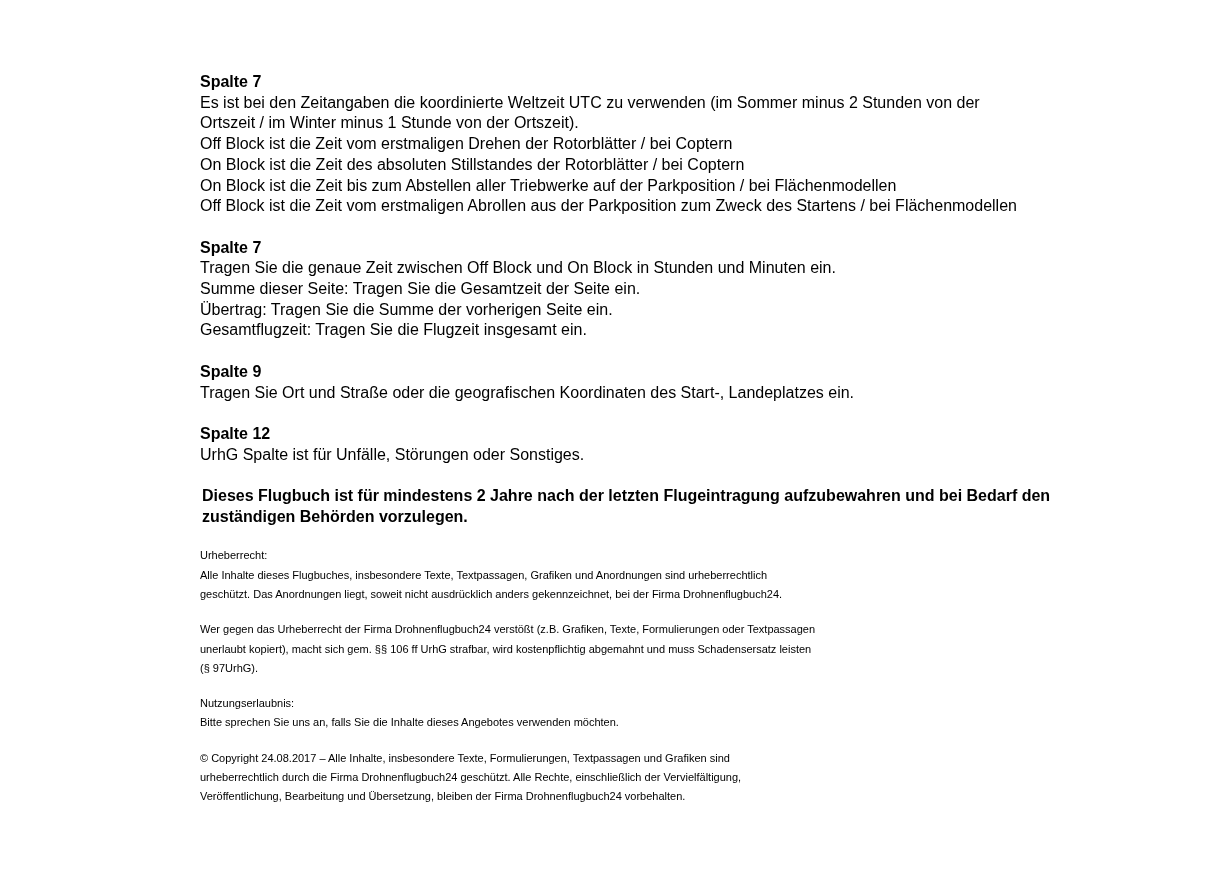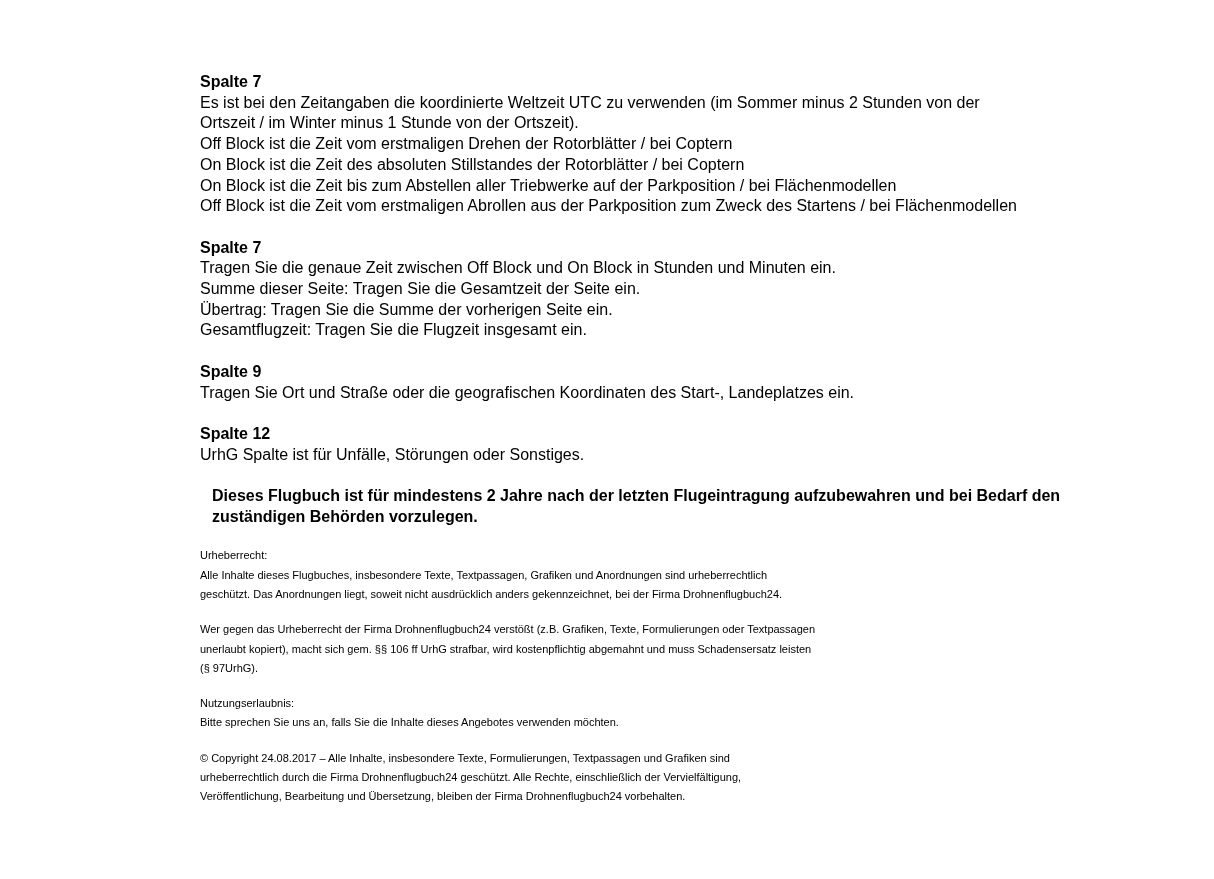--- a/index.html
+++ b/index.html
@@ -27,21 +27,21 @@
   .section .heading {
     font-weight: bold;
   }
   .line {
     white-space: nowrap;
   }
   .notice {
     font-size: 16px;
     line-height: 20.7px;
     font-weight: bold;
-    margin: 0 0 19px 12px;
+    margin: 0 0 19px 2px;
   }
   .legal-para {
     font-size: 11px;
     line-height: 19.3px;
     margin: 0 0 16px 0;
   }
   .legal-para.bold {
     font-weight: normal;
   }
 </style>

